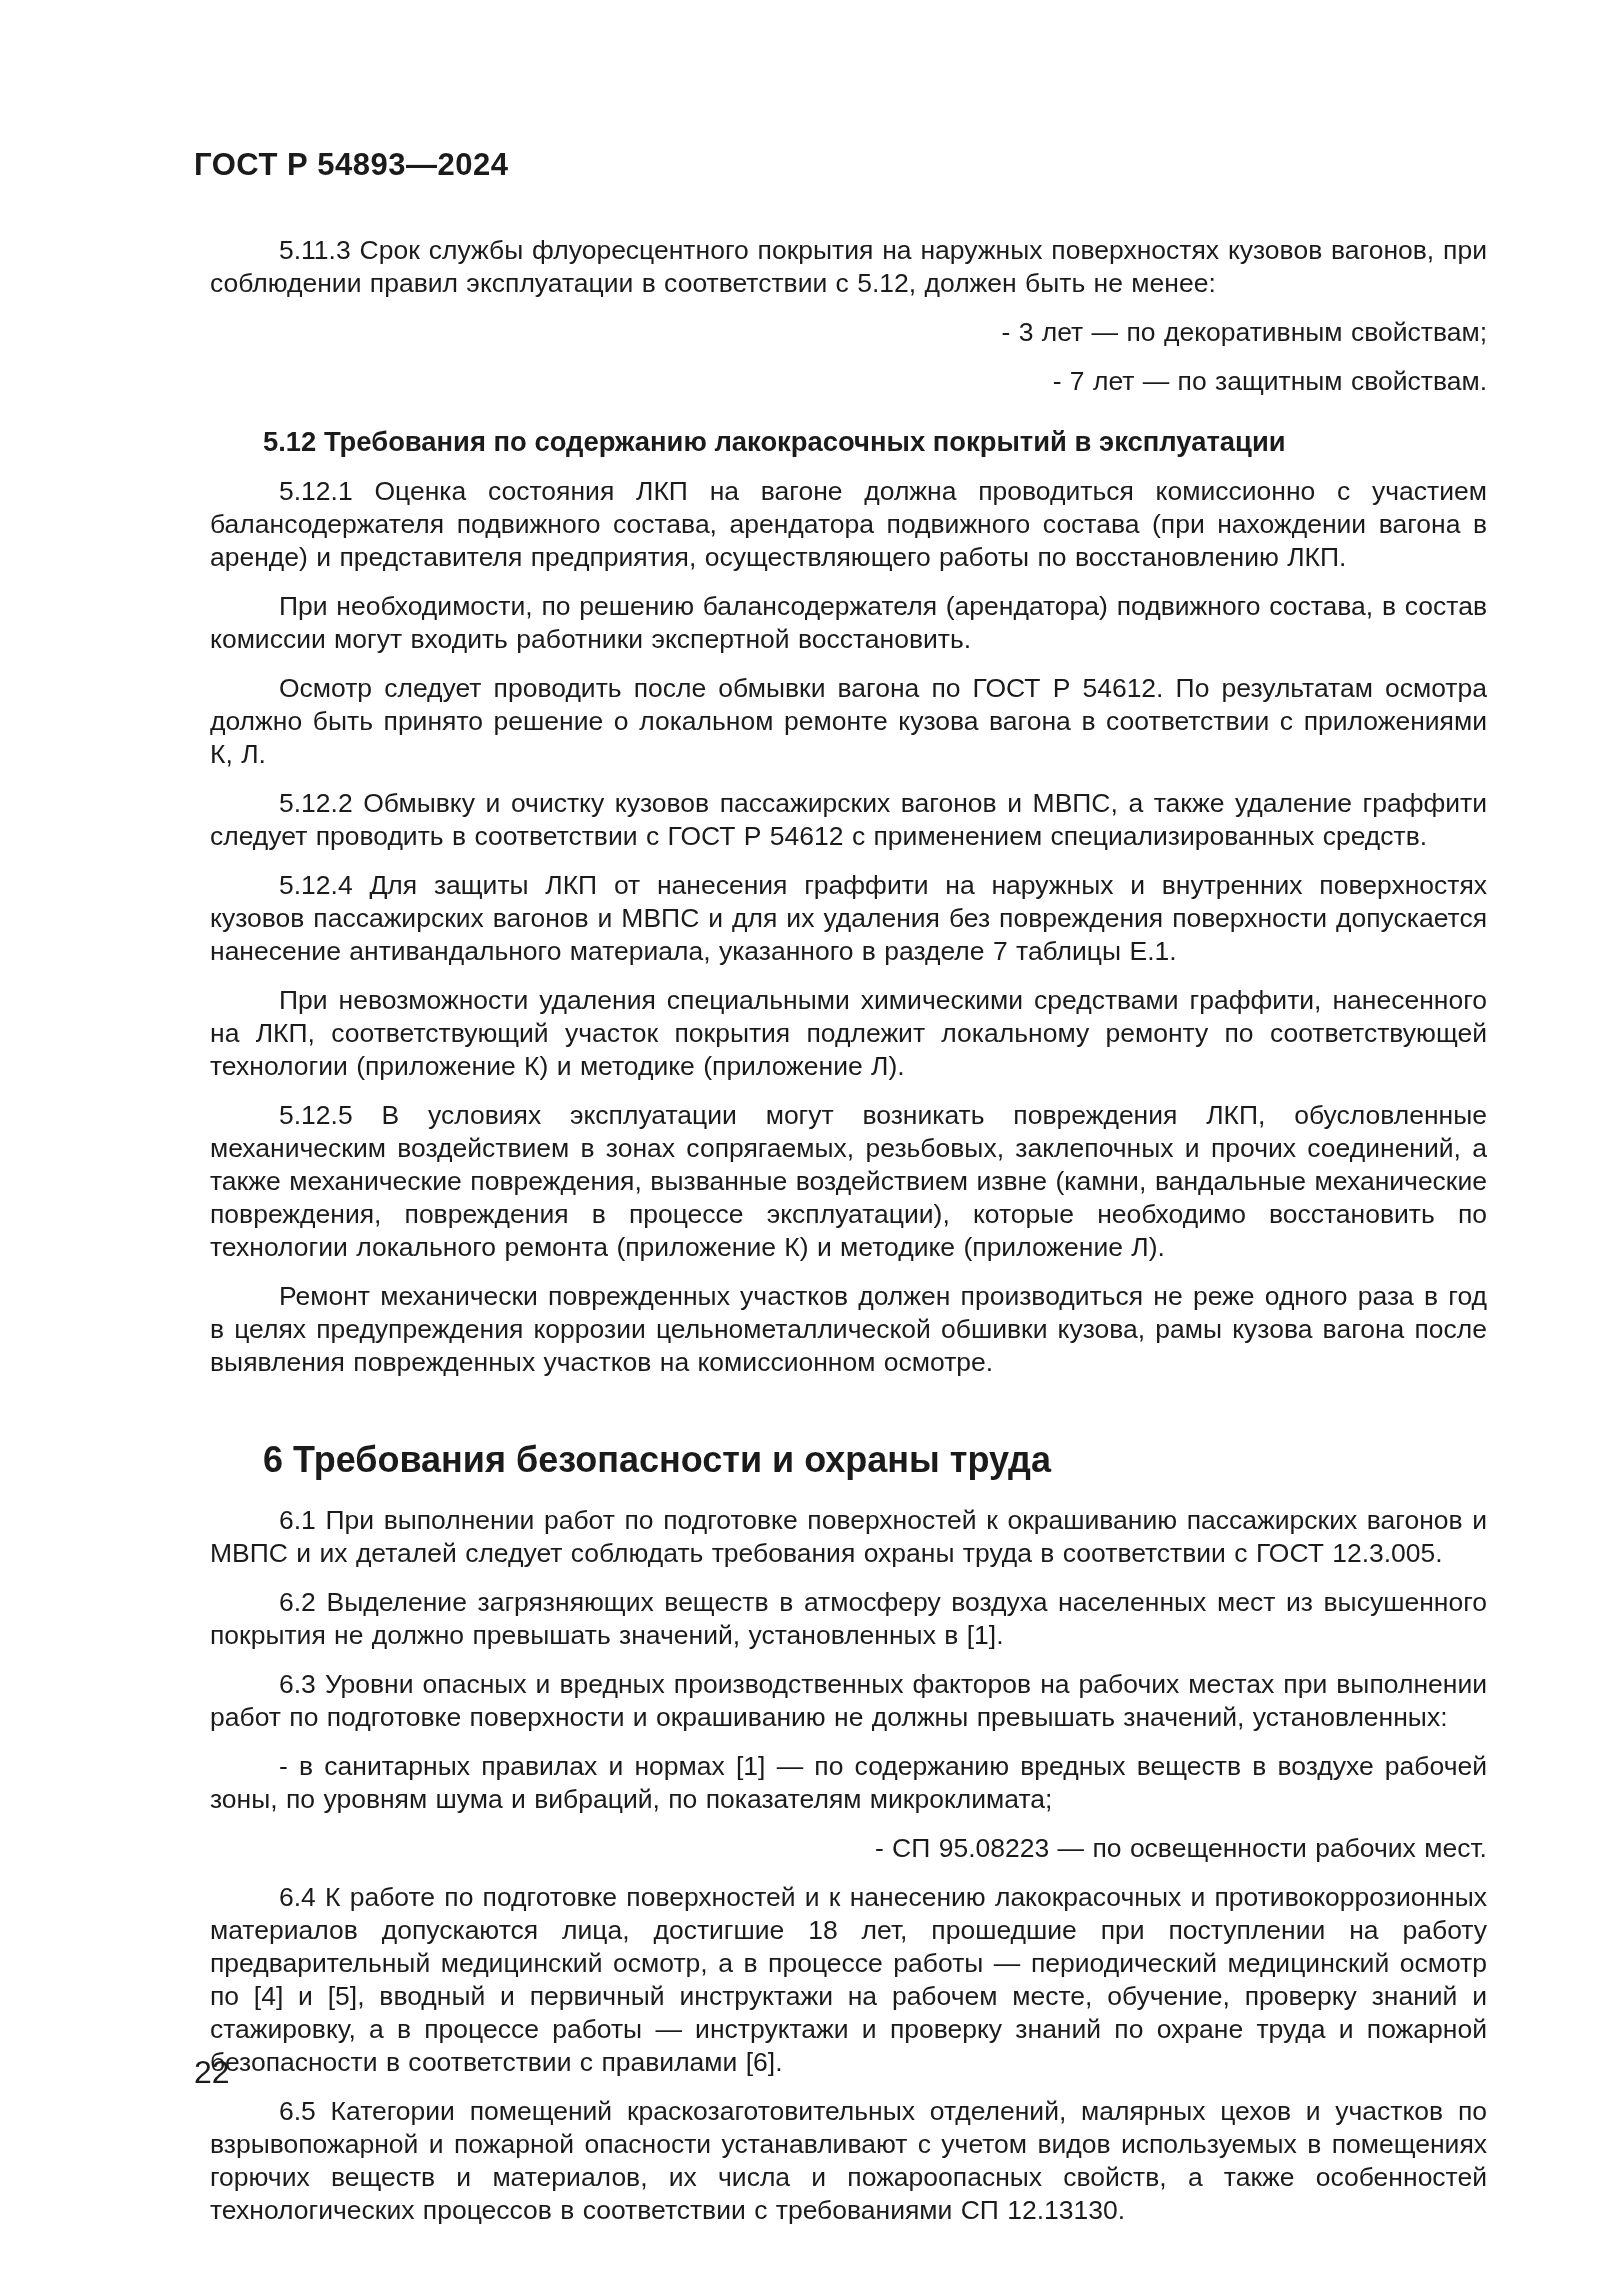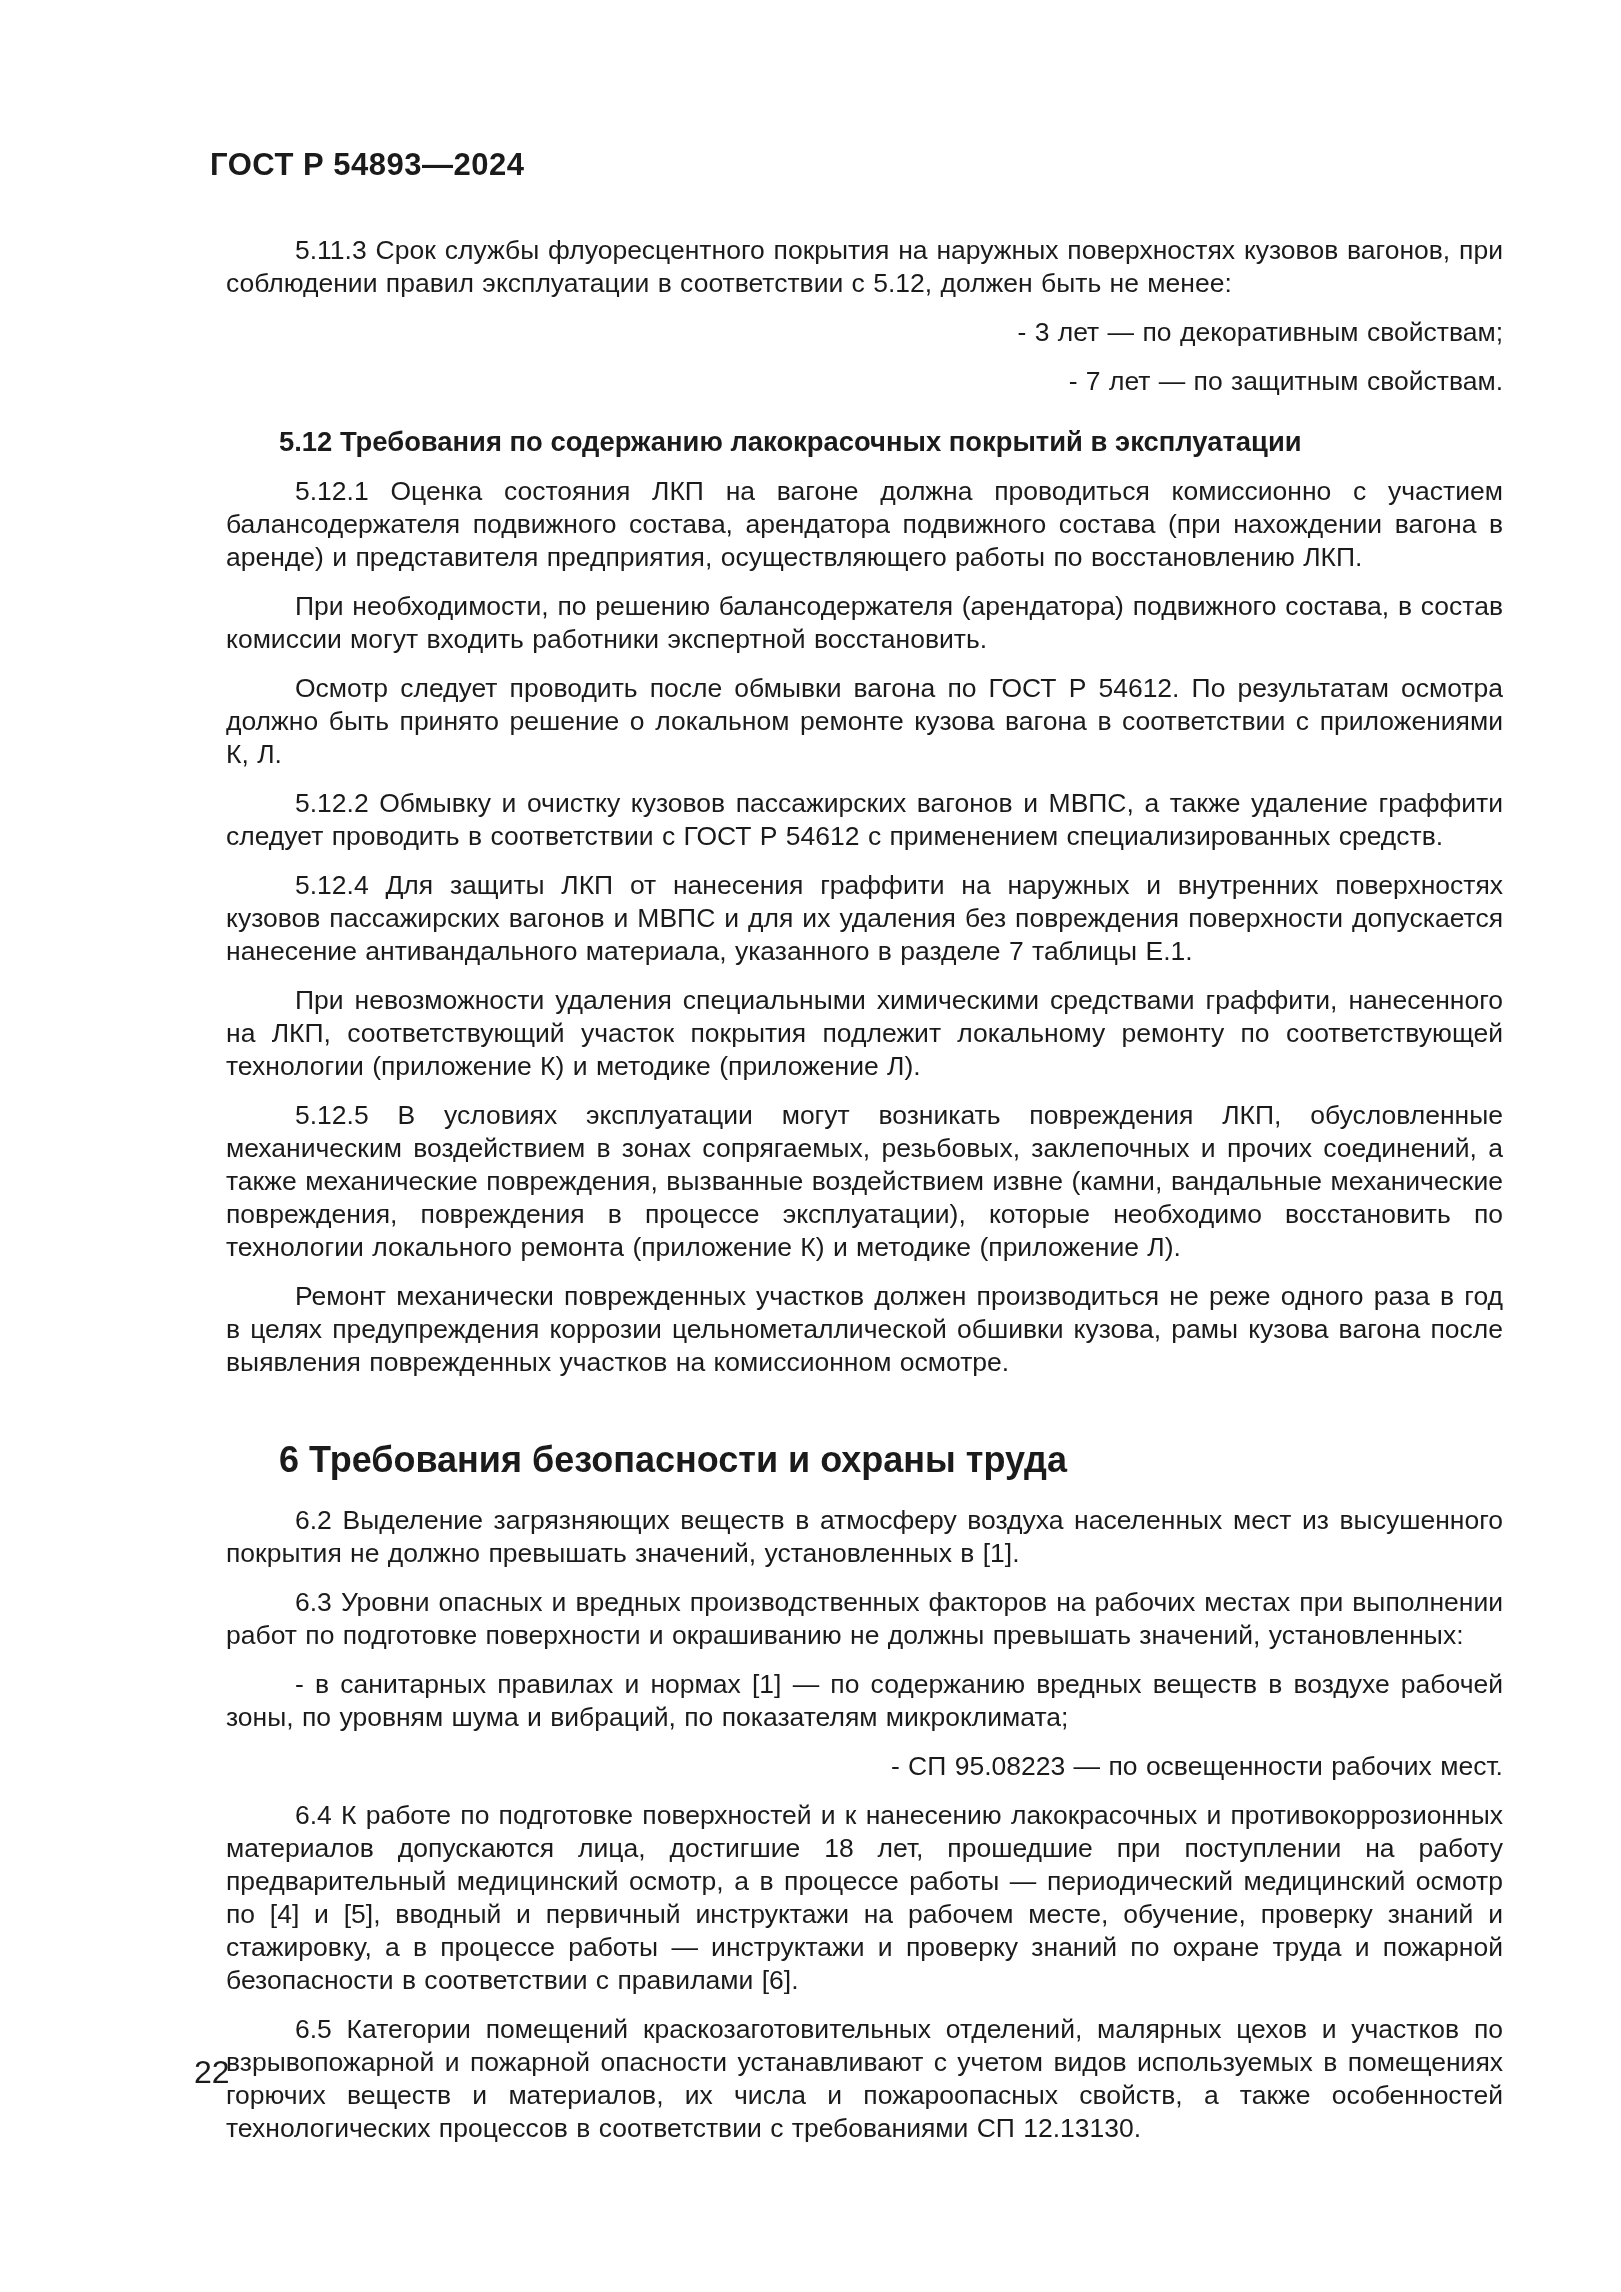--- a/index.html
+++ b/index.html
@@ -12,21 +12,21 @@
     width: 1621px;
     height: 2293px;
     margin: 0 auto;
     background: #ffffff;
     font-family: "Liberation Sans", "DejaVu Sans", sans-serif;
     color: #1b1b1b;
     overflow: hidden;
   }
   .content {
     position: absolute;
-    left: 210px;
+    left: 194px;
     top: 147px;
     width: 1309px;
   }
   .doc-header {
     font-size: 31px;
     font-weight: bold;
     letter-spacing: 0.5px;
     margin: 0 0 51px 0;
     white-space: nowrap;
   }
@@ -80,20 +80,21 @@
     <p class="body">При необходимости, по решению балансодержателя (арендатора) подвижного состава, в состав комиссии могут входить работники экспертной восстановить.</p>
     <p class="body">Осмотр следует проводить после обмывки вагона по ГОСТ Р 54612. По результатам осмотра должно быть принято решение о локальном ремонте кузова вагона в соответствии с приложениями К, Л.</p>
     <p class="body">5.12.2 Обмывку и очистку кузовов пассажирских вагонов и МВПС, а также удаление граффити следует проводить в соответствии с ГОСТ Р 54612 с применением специализированных средств.</p>
     <p class="body">5.12.4 Для защиты ЛКП от нанесения граффити на наружных и внутренних поверхностях кузовов пассажирских вагонов и МВПС и для их удаления без повреждения поверхности допускается нанесение антивандального материала, указанного в разделе 7 таблицы Е.1.</p>
     <p class="body">При невозможности удаления специальными химическими средствами граффити, нанесенного на ЛКП, соответствующий участок покрытия подлежит локальному ремонту по соответствующей технологии (приложение К) и методике (приложение Л).</p>
     <p class="body">5.12.5 В условиях эксплуатации могут возникать повреждения ЛКП, обусловленные механическим воздействием в зонах сопрягаемых, резьбовых, заклепочных и прочих соединений, а также механические повреждения, вызванные воздействием извне (камни, вандальные механические повреждения, повреждения в процессе эксплуатации), которые необходимо восстановить по технологии локального ремонта (приложение К) и методике (приложение Л).</p>
     <p class="body">Ремонт механически поврежденных участков должен производиться не реже одного раза в год в целях предупреждения коррозии цельнометаллической обшивки кузова, рамы кузова вагона после выявления поврежденных участков на комиссионном осмотре.</p>
 
     <h1 class="sec">6 Требования безопасности и охраны труда</h1>
 
+    <p class="body">6.1 При выполнении работ по подготовке поверхностей к окрашиванию пассажирских вагонов и МВПС и их деталей следует соблюдать требования охраны труда в соответствии с ГОСТ 12.3.005.</p>
     <p class="body">6.2 Выделение загрязняющих веществ в атмосферу воздуха населенных мест из высушенного покрытия не должно превышать значений, установленных в [1].</p>
     <p class="body">6.3 Уровни опасных и вредных производственных факторов на рабочих местах при выполнении работ по подготовке поверхности и окрашиванию не должны превышать значений, установленных:</p>
     <p class="body list-wrap">- в санитарных правилах и нормах [1] — по содержанию вредных веществ в воздухе рабочей зоны, по уровням шума и вибраций, по показателям микроклимата;</p>
     <p class="list">- СП 95.08223 — по освещенности рабочих мест.</p>
     <p class="body">6.4 К работе по подготовке поверхностей и к нанесению лакокрасочных и противокоррозионных материалов допускаются лица, достигшие 18 лет, прошедшие при поступлении на работу предварительный медицинский осмотр, а в процессе работы — периодический медицинский осмотр по [4] и [5], вводный и первичный инструктажи на рабочем месте, обучение, проверку знаний и стажировку, а в процессе работы — инструктажи и проверку знаний по охране труда и пожарной безопасности в соответствии с правилами [6].</p>
     <p class="body">6.5 Категории помещений краскозаготовительных отделений, малярных цехов и участков по взрывопожарной и пожарной опасности устанавливают с учетом видов используемых в помещениях горючих веществ и материалов, их числа и пожароопасных свойств, а также особенностей технологических процессов в соответствии с требованиями СП 12.13130.</p>
   </div>
 
   <div class="page-number">22</div>
 </div>

